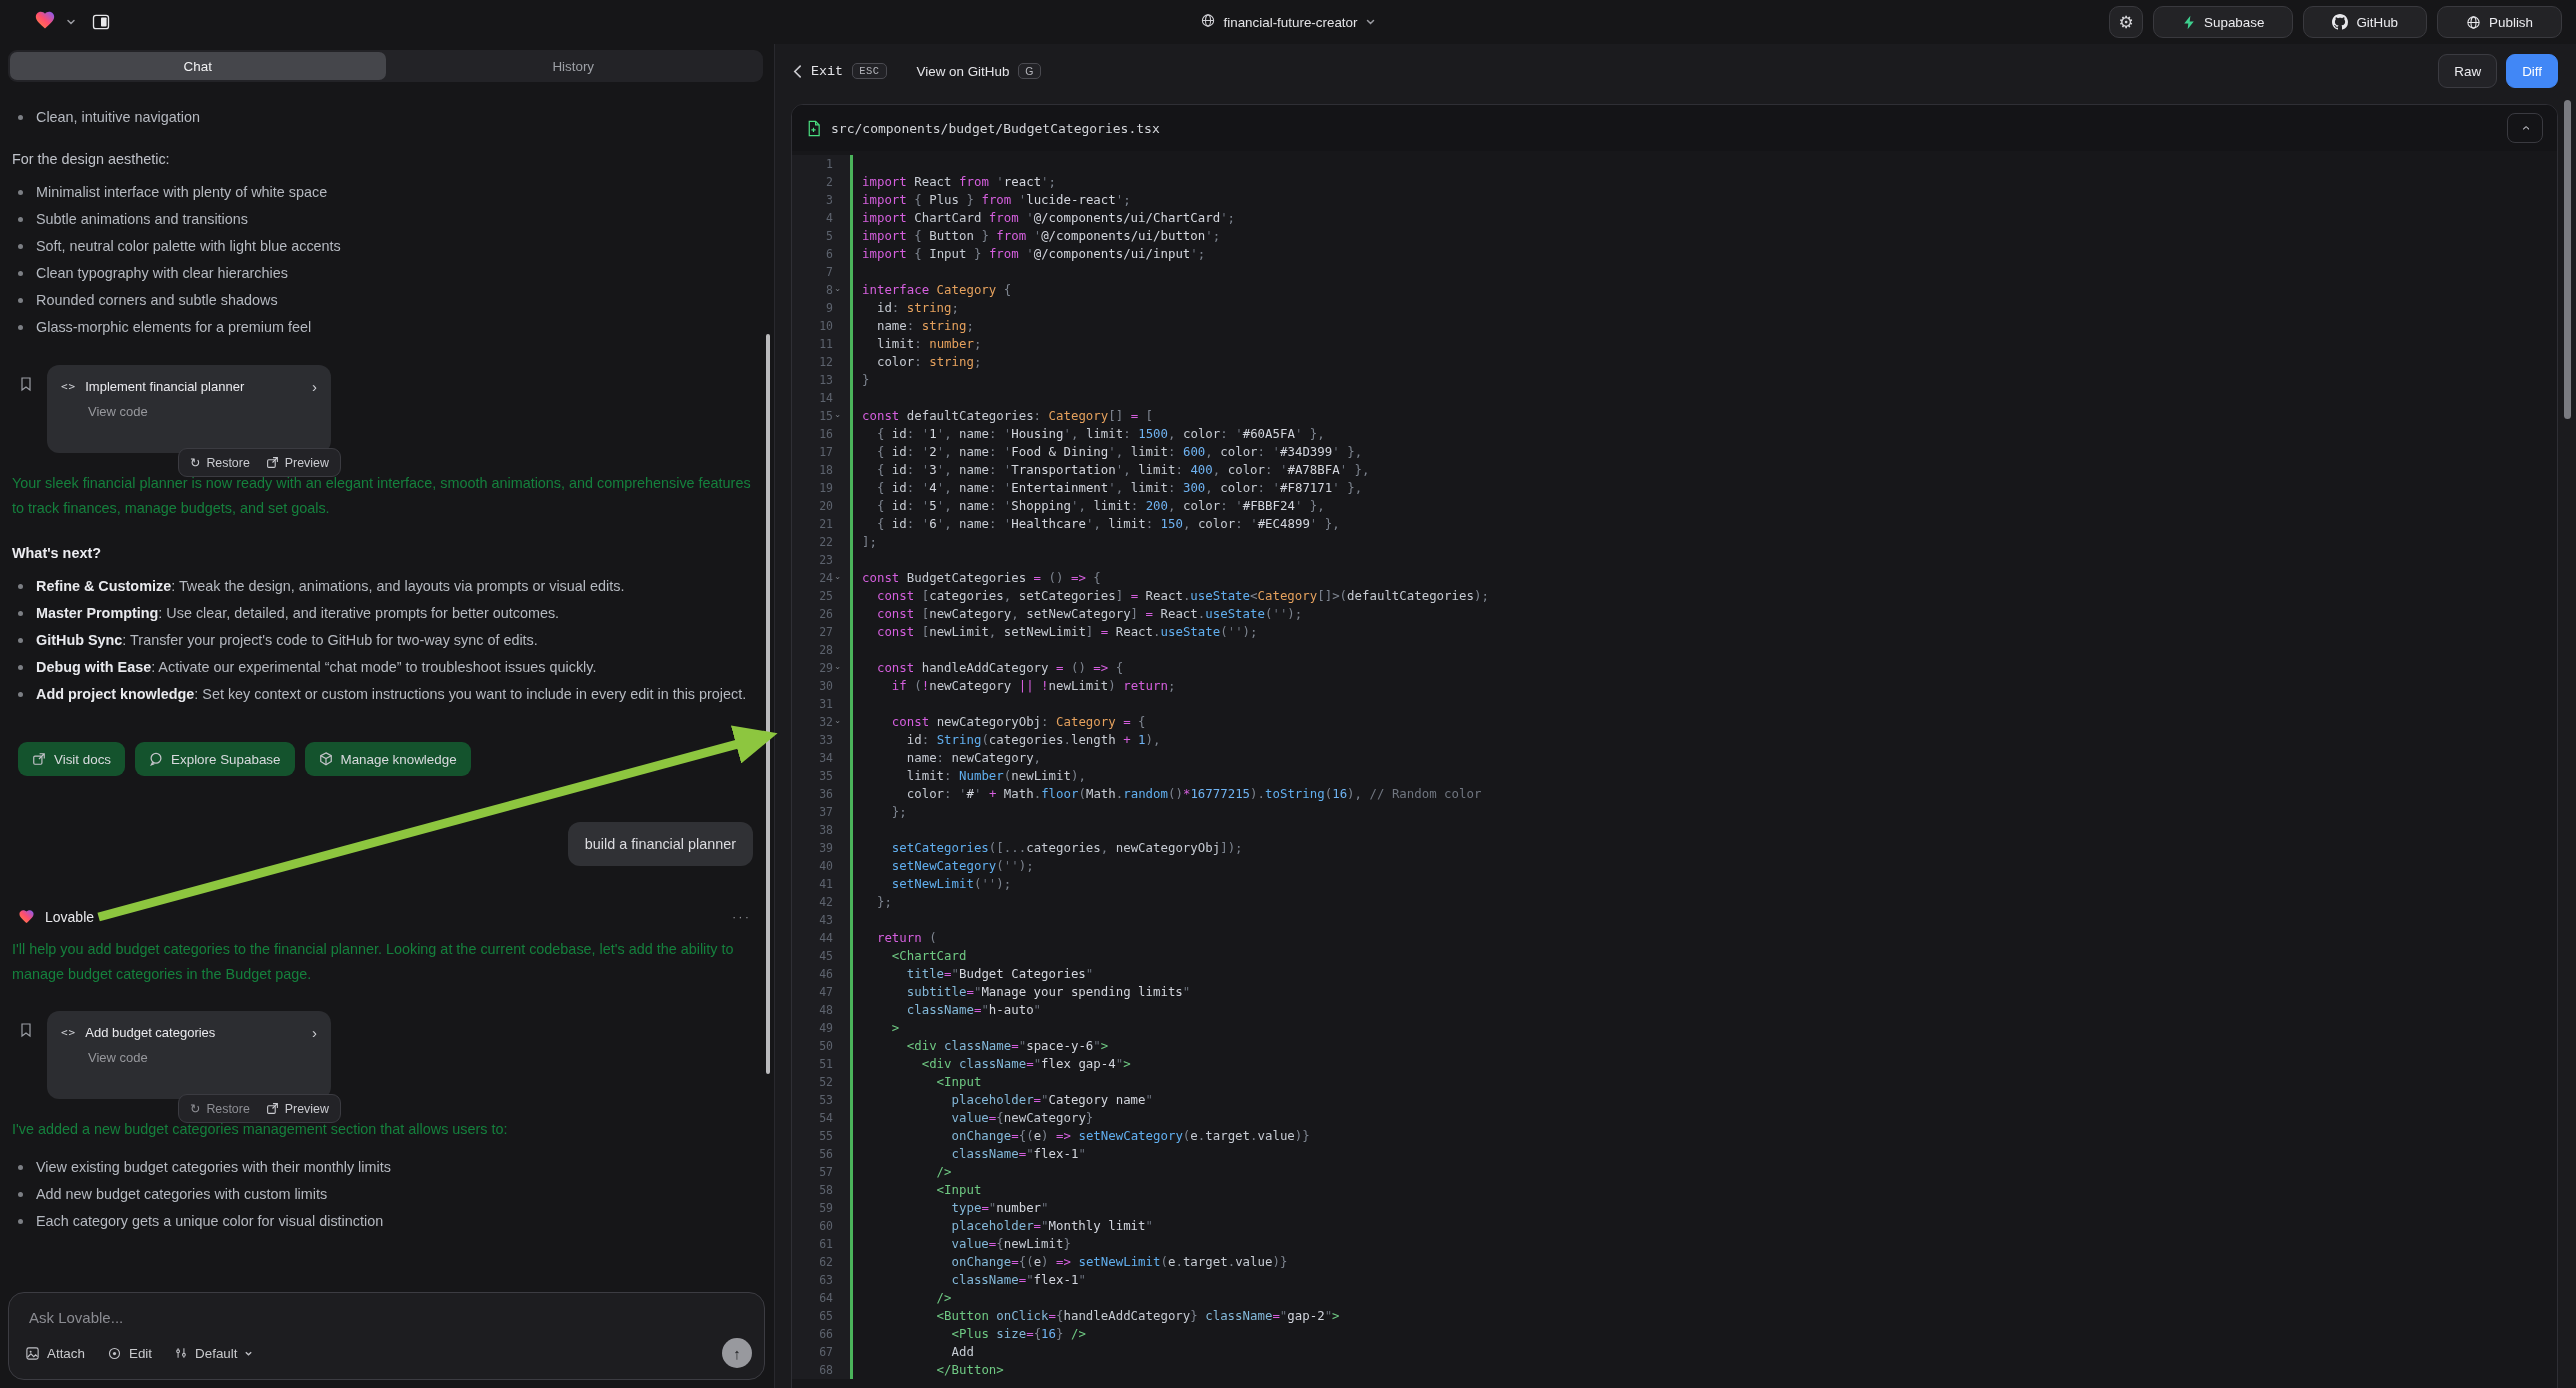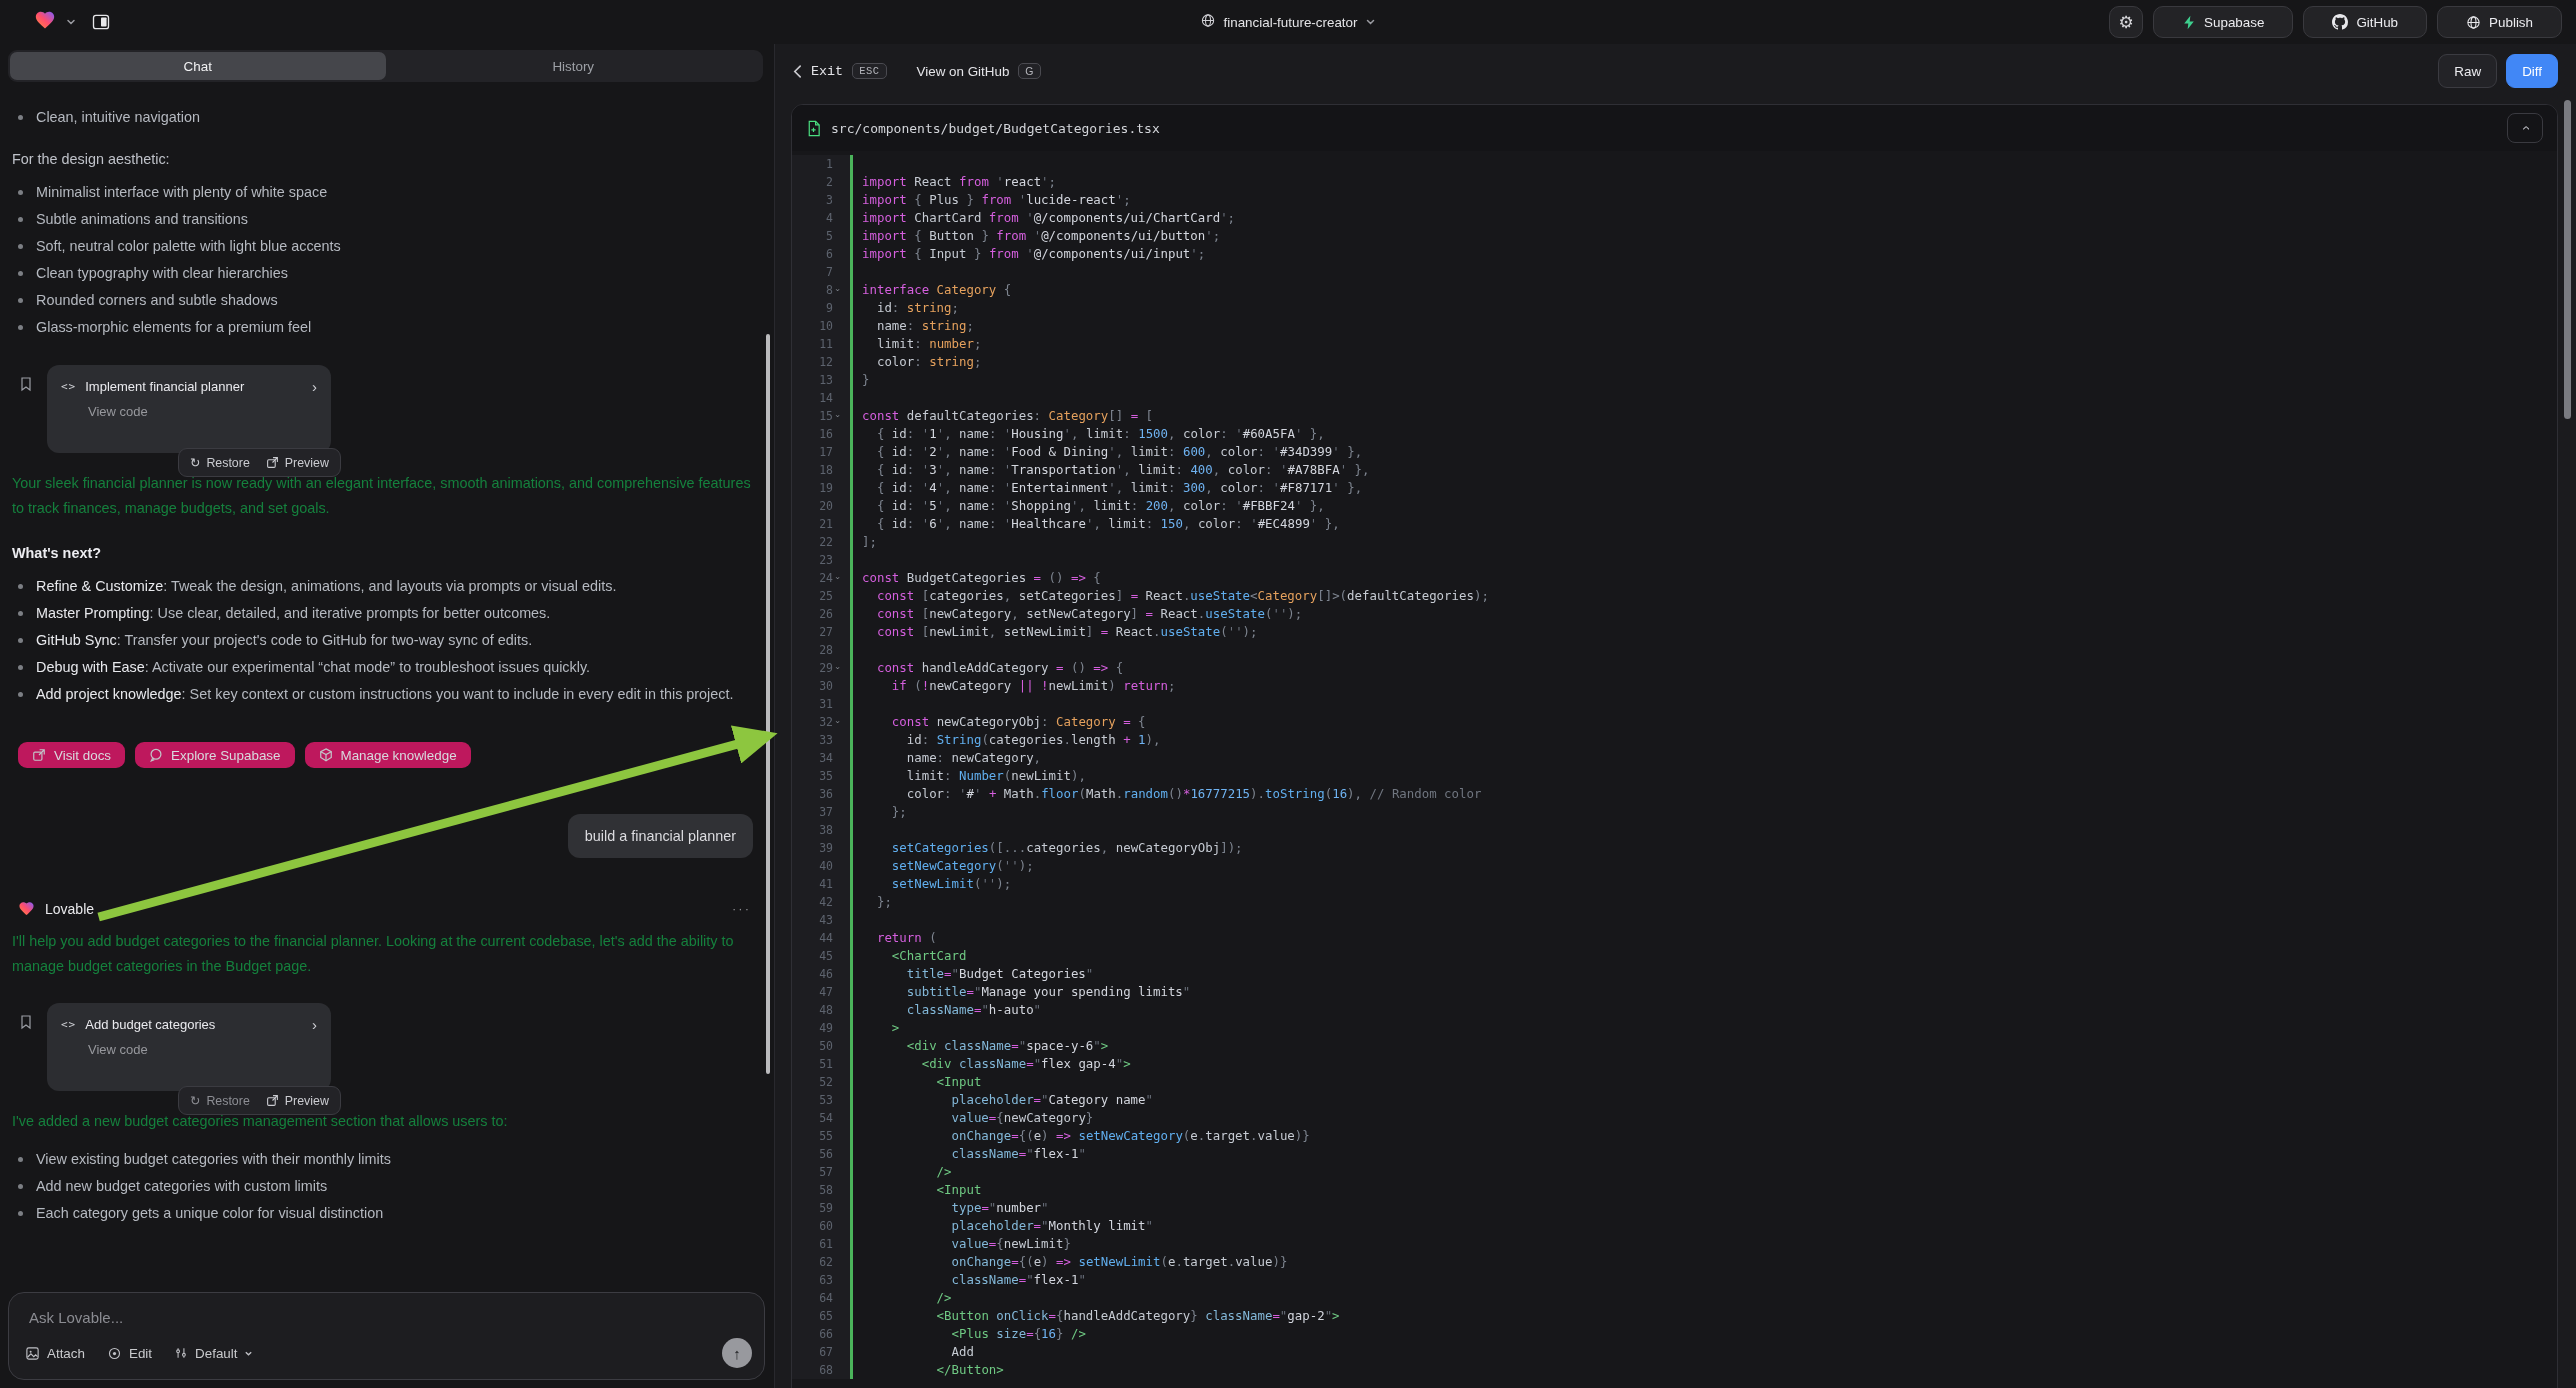--- a/index.html
+++ b/index.html
@@ -24,36 +24,36 @@
   .tab { flex:1; display:flex; align-items:center; justify-content:center; font-size:13.4px; color:#9da0a6; border-radius:7px; }
   .tab.active { background:#45464b; color:#f2f2f4; }
 
   .chat-scroll { position:absolute; left:0; right:0; top:46px; bottom:100px; overflow:hidden; padding:14px 10px 0 10px; font-size:14.4px; }
   .bullet { display:flex; align-items:flex-start; gap:13px; padding-left:8px; line-height:27px; color:#b5b9c0; }
   .dot { flex:0 0 auto; width:5px; height:5px; border-radius:50%; background:#7c7f84; margin-top:11px; }
   .para { color:#15803d; line-height:25px; margin:18px 2px 0 2px; }
   .plain-head { color:#bfc2c9; margin-top:20px; padding-left:2px; }
   .h-strong { color:#ededf1; font-weight:700; margin-top:24px; padding-left:2px; }
   .blist { margin-top:12px; }
-  .blist .bullet b { color:#e8e9ed; font-weight:400; }
+  .blist .bullet b { color:#e8e9ed; font-weight:700; }
 
   .code-card-row { display:flex; align-items:flex-start; gap:13px; margin-top:24px; padding-left:8px; }
   .bm { margin-top:10px; color:#9b9ea5; }
   .msg-card { position:relative; width:284px; background:#2c2d31; border-radius:12px; padding:13px 14px 34px 14px; }
   .mc-top { display:flex; align-items:center; gap:9px; }
   .mc-code-glyph { font-family:"DejaVu Sans Mono",monospace; font-size:11px; color:#cfd0d5; letter-spacing:1px; }
   .mc-title { flex:1; font-size:13px; color:#eaeaee; white-space:nowrap; }
   .mc-chev { color:#cfd0d5; font-size:15px; }
   .mc-sub { margin:9px 0 0 27px; font-size:13px; color:#97989d; }
   .card-toolbar { position:absolute; left:131px; bottom:-24px; display:flex; align-items:center; gap:16px; background:#232327; border:1px solid #3b3b41; border-radius:9px; padding:6px 11px; font-size:12.4px; color:#cbccd1; white-space:nowrap; z-index:2; }
   .ct-item { display:flex; align-items:center; gap:6px; }
   .ct-item.dim { color:#8d8e94; }
 
   .action-row { display:flex; gap:10px; margin-top:34px; padding-left:8px; }
-  .action-btn { height:26px; padding:0 14px; border-radius:9px; background:#be185d; display:flex; align-items:center; gap:8px; font-size:13.4px; color:#d9dade; }
+  .action-btn { height:34px; padding:0 14px; border-radius:9px; background:#14532d; display:flex; align-items:center; gap:8px; font-size:13.4px; color:#d9dade; }
   .action-btn svg { color:#c3c4c9; }
 
   .bubble-row { display:flex; justify-content:flex-end; margin-top:46px; padding-right:12px; }
   .bubble { max-width:428px; background:#303135; border-radius:12px; padding:11px 17px; color:#dcdce0; font-size:14.4px; line-height:22px; }
 
   .assist-head { display:flex; align-items:center; gap:10px; margin-top:42px; padding-left:8px; }
   .assist-name { font-size:14px; color:#e9e9ec; }
   .more-menu { margin-left:auto; padding-right:14px; color:#8e8f94; letter-spacing:2px; font-size:13px; }
 
   .chat-sb { position:absolute; right:5px; top:290px; height:740px; width:4px; border-radius:2px; background:#d8d8db; opacity:.85; z-index:6; }

